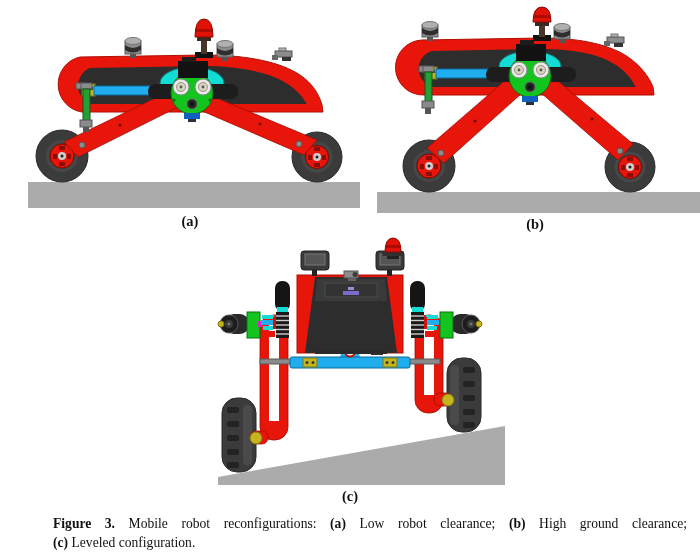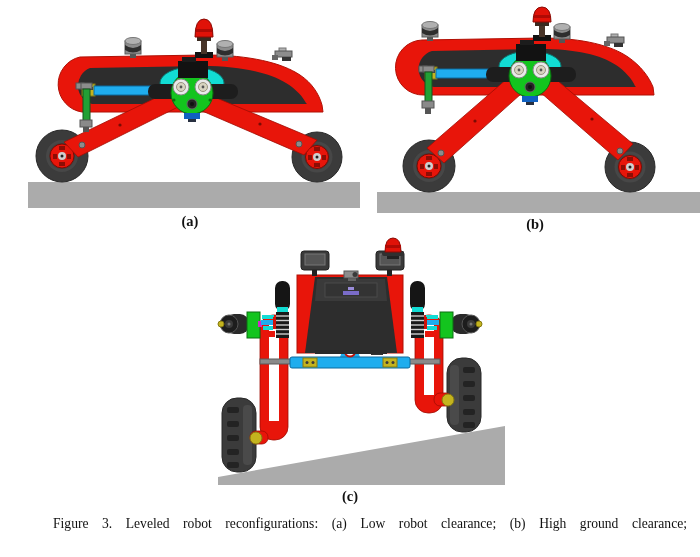--- a/index.html
+++ b/index.html
@@ -2,21 +2,21 @@
 <html><head>
 <meta charset="utf-8">
 <style>
   html,body{margin:0;padding:0;background:#fff;}
   #page{position:relative;width:700px;height:557px;background:#ffffff;overflow:hidden;
         font-family:"Liberation Serif", serif;}
   .panel{position:absolute;}
   .sublabel{position:absolute;text-align:center;font-weight:bold;font-size:14.5px;color:#111;}
   #caption{position:absolute;left:53px;top:514px;width:634px;font-size:13.6px;color:#111;line-height:1.42;}
   #caption .cap-line1{text-align:justify;text-align-last:justify;}
-  #caption b{font-weight:normal;}
+  #caption b{font-weight:bold;}
   svg{display:block;}
   .f-red{fill:#e8150a;}
   .f-panel{fill:#2d2d2d;}    .f-ground{fill:#ababab;}
   .f-tire{fill:#3b3b3b;}     .f-tire2{fill:#474747;}
   .f-green{fill:#13c41e;}    .f-cyan{fill:#12dcd4;}
   .f-blue{fill:#1fadee;}     .f-shockg{fill:#22a035;}
   .f-yellow{fill:#c4b41e;}   .f-metal{fill:#8c8c8c;}
   .f-dark{fill:#1d1d1d;}     .f-black{fill:#121212;}
   .f-white{fill:#e9e9e9;}
   .s-body{stroke:#b01005;stroke-width:1;}
@@ -372,16 +372,17 @@
         <circle cx="190" cy="39.5" r="2.5" fill="#3a3a3a"></circle>
       </g>
     </svg>
   </div>
 
   <div class="sublabel" style="left:20px;top:213px;width:340px;">(a)</div>
   <div class="sublabel" style="left:370px;top:216px;width:330px;">(b)</div>
   <div class="sublabel" style="left:165px;top:488px;width:370px;">(c)</div>
 
   <div id="caption">
-    <div class="cap-line1"><b>Figure 3.</b> <span>Leveled robot reconfigurations:</span> <b>(a)</b> <span>Low robot clearance;</span> <b>(b)</b> <span>High ground clearance;</span></div>
+    <div class="cap-line1"><b>Figure 3.</b> <span>Mobile robot reconfigurations:</span> <b>(a)</b> <span>Low robot clearance;</span> <b>(b)</b> <span>High ground clearance;</span></div>
+    <div class="cap-line2"><b>(c)</b> <span>Leveled configuration.</span></div>
   </div>
 
 </div>
 
 </body></html>

